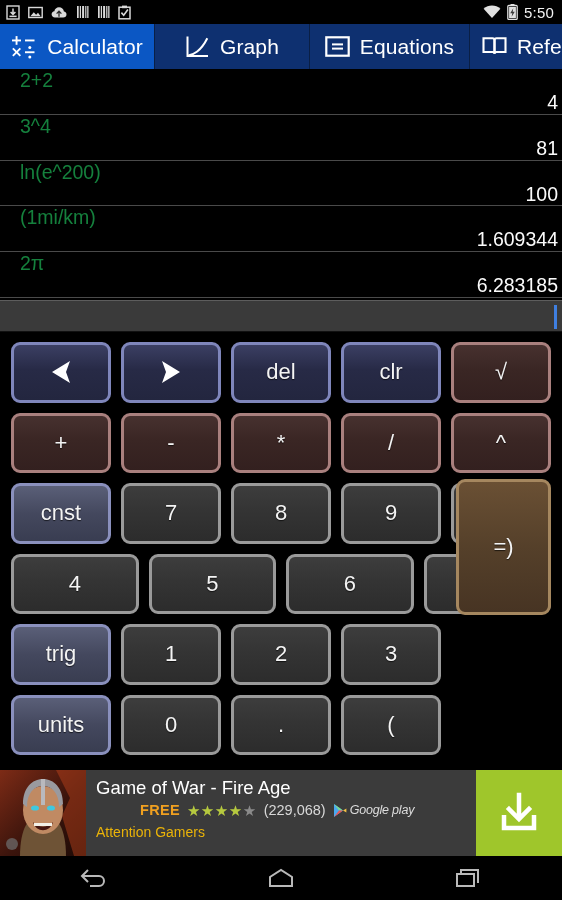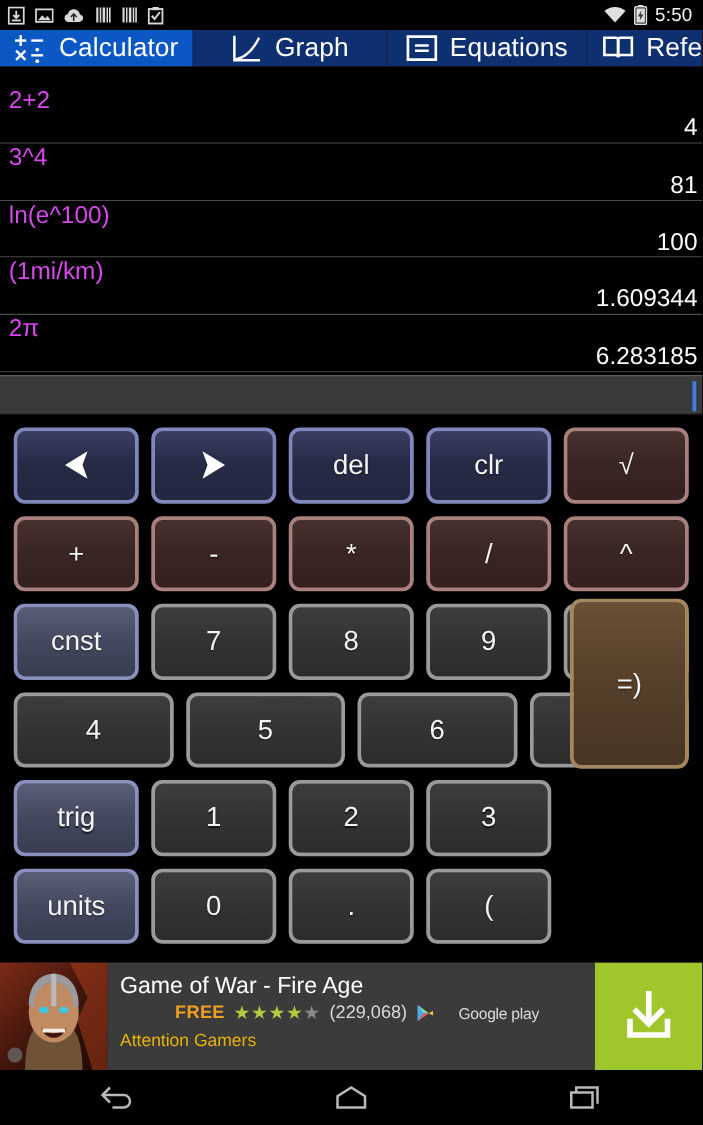--- a/index.html
+++ b/index.html
@@ -20,22 +20,22 @@
   .sb-left { display: flex; align-items: center; gap: 8px; }
   .sb-right { margin-left: auto; display: flex; align-items: center; gap: 6px; }
   .sb-icon { display: block; }
   .sb-time {
     color: #f2f2f2; font-size: 15px; letter-spacing: .2px;
     font-family: "Liberation Sans", sans-serif; padding-right: 2px;
   }
 
   
   .tabbar {
-    position: absolute; top: 24px; left: 0; width: 562px; height: 29px;
-    background: #7f1d1d; display: flex; align-items: stretch;
+    position: absolute; top: 24px; left: 0; width: 562px; height: 45px;
+    background: #f0abfc; display: flex; align-items: stretch; border-radius: 21px;
   }
   .tab {
     display: flex; align-items: center; justify-content: center; gap: 10px;
     background: #0e3070; color: #fff; position: relative;
     border-right: 1px solid #0a1f45;
     padding: 0 10px; white-space: nowrap; overflow: hidden;
   }
   .tab.t-calc { width: 155px; background: #0b57c4; }
   .tab.t-eq   { width: 160px; }
   .tab.t-graph{ width: 155px; }
@@ -46,22 +46,22 @@
   
   .history {
     position: absolute; top: 69px; left: 0; width: 562px; height: 229px;
     background: #000; overflow: hidden;
   }
   .hrow {
     height: 45.8px; width: 100%; border-bottom: 1px solid #4a4a4a;
     position: relative; background: #000;
   }
   .hexpr {
-    position: absolute; left: 7px; top: 0px;
-    color: #d946ef; font-size: 19.5px; line-height: 23px;
+    position: absolute; left: 20px; top: 0px;
+    color: #15803d; font-size: 19.5px; line-height: 23px;
   }
   .hres {
     position: absolute; right: 4px; top: 22px;
     color: #fbfbfb; font-size: 19.5px; line-height: 23px;
   }
 
   
   .inputbar {
     position: absolute; top: 300px; left: 0; width: 562px; height: 32px;
     background: #3a3a3a; border-top: 1px solid #5d5d5d; border-bottom: 1px solid #111;
@@ -126,21 +126,21 @@
   }
   .ad-thumb { width: 86px; height: 86px; position: relative; overflow: hidden; background:#5a1f14; flex: 0 0 auto; }
   .ad-body { flex: 1 1 auto; padding: 7px 0 0 10px; min-width: 0; }
   .ad-title { color: #ffffff; font-size: 18.5px; line-height: 22px; white-space: nowrap; }
   .ad-meta { display: flex; align-items: center; gap: 7px; margin-top: 3px; }
   .ad-free { color: #f0a020; font-size: 14.5px; font-weight: bold; letter-spacing: .3px; margin-left: 44px; }
   .ad-stars { font-size: 15px; letter-spacing: .5px; line-height: 1; }
   .star-on { color: #b6c93f; }
   .star-off { color: #8a8a8a; }
   .ad-count { color: #d8d8d8; font-size: 14.5px; }
-  .gp { display: flex; align-items: flex-end; gap: 20px; }
+  .gp { display: flex; align-items: center; gap: 3px; font-style: italic; }
   .gp-text { color: #dcdcdc; font-size: 12.5px; letter-spacing: -.2px; }
   .ad-sub { color: #eab308; font-size: 14px; margin-top: 6px; }
   .ad-cta {
     width: 86px; flex: 0 0 auto; background: #9fc62b;
     display: flex; align-items: center; justify-content: center;
   }
 
   
   .navbar {
     position: absolute; left: 0; top: 856px; width: 562px; height: 44px;
@@ -257,21 +257,21 @@
   <div class="history">
     <div class="hrow">
       <span class="hexpr">2+2</span>
       <span class="hres">4</span>
     </div>
     <div class="hrow">
       <span class="hexpr">3^4</span>
       <span class="hres">81</span>
     </div>
     <div class="hrow">
-      <span class="hexpr">ln(e^100)</span>
+      <span class="hexpr">ln(e^200)</span>
       <span class="hres">100</span>
     </div>
     <div class="hrow">
       <span class="hexpr">(1mi/km)</span>
       <span class="hres">1.609344</span>
     </div>
     <div class="hrow">
       <span class="hexpr">2π</span>
       <span class="hres">6.283185</span>
     </div>

